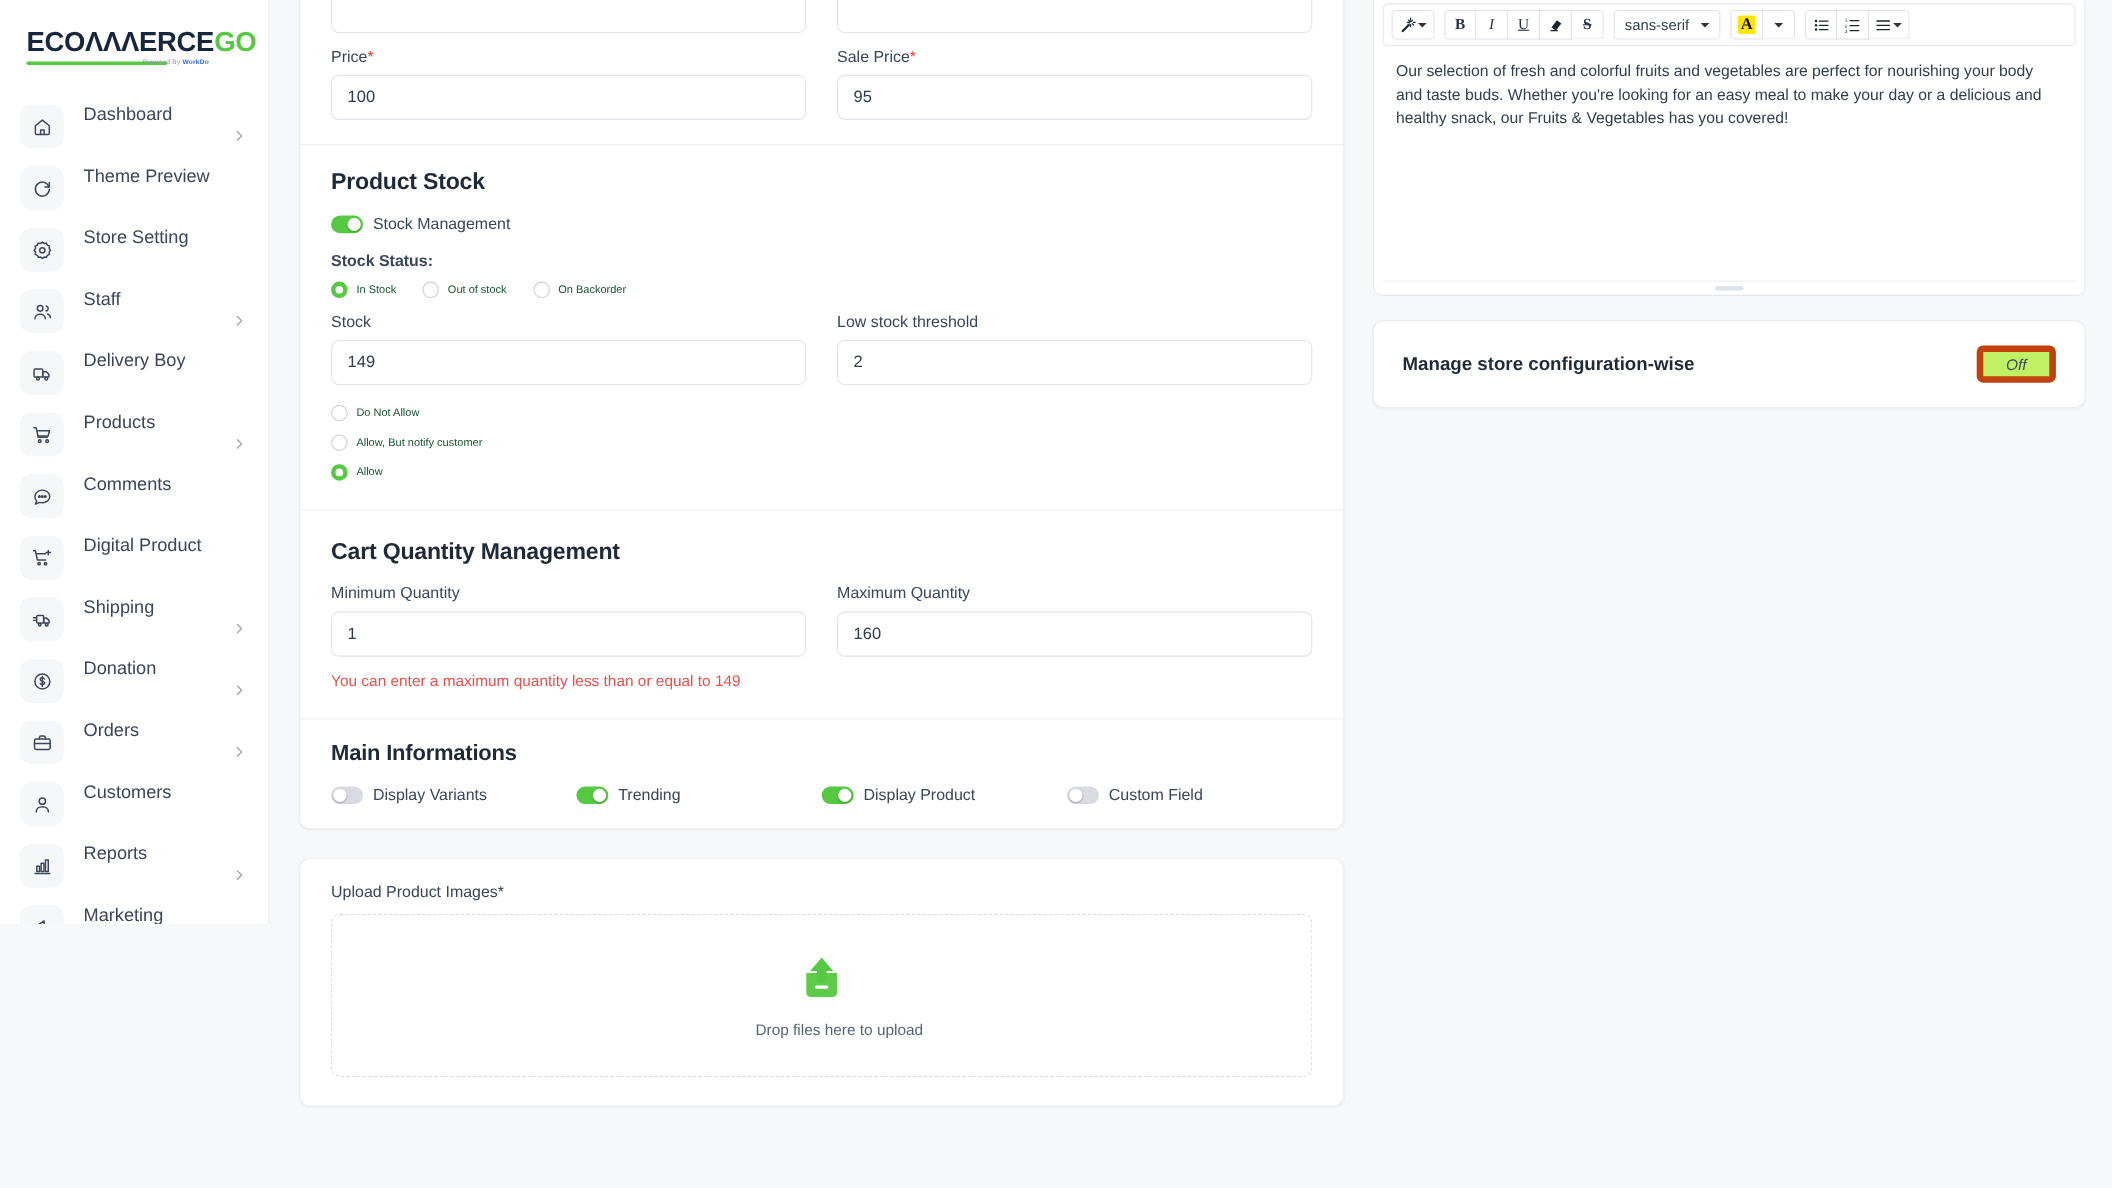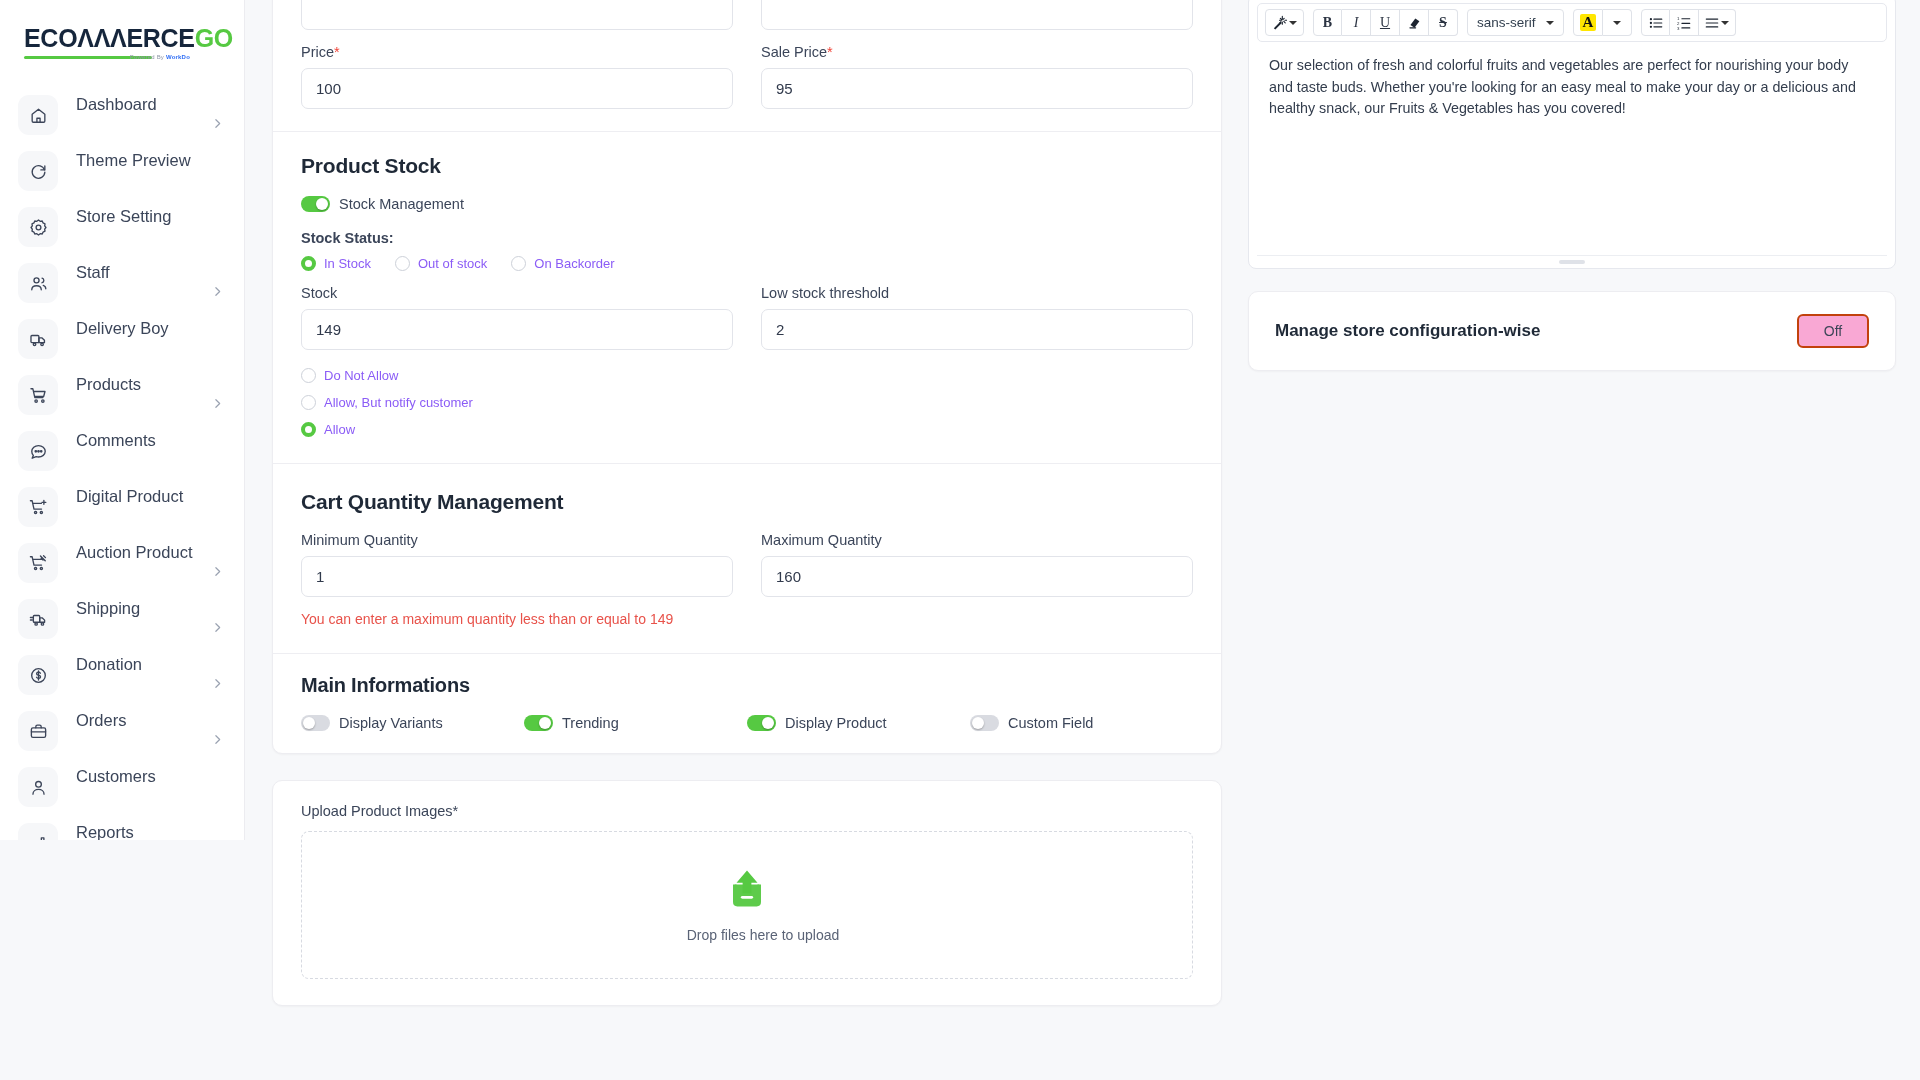--- a/index.html
+++ b/index.html
@@ -113,21 +113,21 @@
   .radio-row { display: flex; align-items: center; gap: 24px; }
   .radio {
     display: flex; align-items: center; gap: 8px; cursor: pointer;
   }
   .rdot {
     width: 15px; height: 15px; border-radius: 50%;
     border: 1.6px solid #cdd1d9; background: #fff; flex: none;
     position: relative;
   }
   .rdot.on { border: 4.5px solid #56c942; background: #fff; }
-  .radio-label { font-size: 13px; color: #8b5cf6; }
+  .radio-label { font-size: 10px; color: #14532d; }
 
   .label-small { font-size: 14.5px; color: #3b4559; }
 
   .err-msg { font-size: 14px; color: #e8524a; }
 
   .toggles-row { display: flex; align-items: center; gap: 0; }
   .toggles-row > * { width: 232px; }
 
   
   .upload-label { font-size: 14.5px; color: #3b4559; margin-bottom: 12px; display:block; }
@@ -178,24 +178,25 @@
   }
   .ed-grip { width: 26px; height:4px; background:#dfe2e8; border-radius:2px; }
 
   .cfg-card {
     margin-top: 22px; background:#fff; border:1px solid #ededf1; border-radius:10px;
     padding: 22px 26px; display:flex; align-items:center; justify-content:space-between;
     box-shadow: 0 1px 2px rgba(20,25,40,.035);
   }
   .cfg-title { font-size: 17px; font-weight: 700; color:#1f2937; }
   .cfg-btn {
-    width: 72px; height: 34px; border-radius:6px; border:2px solid #c2410c;
-    background:#f9a8d4; color:#3d4658; font-size:14px; cursor:pointer;
+    width: 72px; height: 34px; border-radius:6px; border:6px solid #c2410c;
+    background:#bef264; color:#3d4658; font-size:14px; cursor:pointer;
     display:flex; align-items:center; justify-content:center;
     font-family:"Liberation Sans", sans-serif;
+    font-style:italic;
   }.mb10{margin-bottom:10px}.mb14{margin-bottom:14px}
   .mb18{margin-bottom:18px}.mt26{margin-top:26px}
   .stack-r { display:flex; flex-direction:column; gap:12px; }
 </style>
 </head>
 <body>
 
 <div class="app">
 
   <aside class="sidebar">
@@ -295,37 +296,20 @@
           <span class="nav-ico">
             <svg viewBox="0 0 24 24" fill="none" stroke="currentColor" stroke-width="1.7" stroke-linecap="round" stroke-linejoin="round">
               <path d="M1.8 3.5h2.2l2.3 10.5h9.5"></path>
               <path d="M5.4 6.8h10.2"></path>
               <circle cx="8.3" cy="18.2" r="1.4"></circle>
               <circle cx="15.6" cy="18.2" r="1.4"></circle>
               <path d="M18.8 3v5M16.3 5.5h5"></path>
             </svg>
           </span>
           <span class="nav-label">Digital Product</span>
-        </div>
-        <div class="nav-item">
-          <span class="nav-ico">
-            <svg viewBox="0 0 24 24" fill="none" stroke="currentColor" stroke-width="1.7" stroke-linecap="round" stroke-linejoin="round">
-              <path d="M1.8 3.5h2.2l2.3 10.5h9.5"></path>
-              <path d="M5.4 6.8h10.2"></path>
-              <circle cx="8.3" cy="18.2" r="1.4"></circle>
-              <circle cx="15.6" cy="18.2" r="1.4"></circle>
-              <path d="M14.5 2.5l6 6M18.4 2.2l2.4 2.4M15.3 5.3l2.4 2.4"></path>
-            </svg>
-          </span>
-          <span class="nav-label">Auction Product</span>
-          <span class="nav-arrow">
-            <svg viewBox="0 0 24 24" fill="none" stroke="currentColor" stroke-width="2.2" stroke-linecap="round" stroke-linejoin="round">
-              <path d="M9 5l7 7-7 7"></path>
-            </svg>
-          </span>
         </div>
         <div class="nav-item">
           <span class="nav-ico">
             <svg viewBox="0 0 24 24" fill="none" stroke="currentColor" stroke-width="1.7" stroke-linecap="round" stroke-linejoin="round">
               <rect x="5.5" y="7" width="8" height="8.5" rx="1.1"></rect>
               <path d="M13.5 10h3.4l2.8 2.8v2.7h-6.2z"></path>
               <circle cx="9" cy="17.6" r="1.5"></circle>
               <circle cx="17" cy="17.6" r="1.5"></circle>
               <path d="M1.8 9.5h3M1.8 12.6h2.4"></path>
             </svg>

